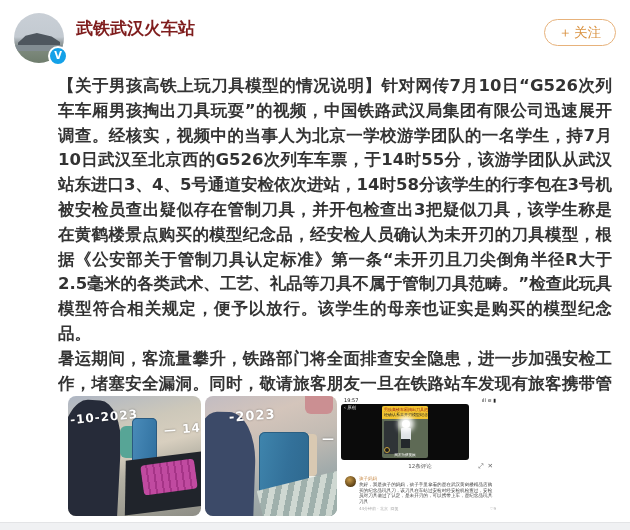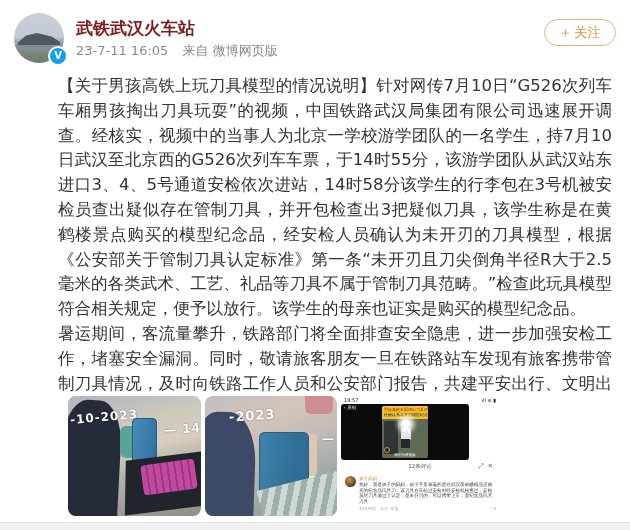--- a/index.html
+++ b/index.html
@@ -23,21 +23,21 @@
   .uname{position:absolute;left:76px;top:17px;font-size:17px;font-weight:bold;color:#7f1d1d;cursor:pointer;}
   .meta{position:absolute;left:76px;top:42px;font-size:13px;color:#8a8a8a;}
   .meta .src{margin-left:10px;cursor:pointer;}
   .followbtn{position:absolute;right:14px;top:19px;height:27px;padding:0 14px;
     border:1px solid #e7b27b;border-radius:15px;background:#fff;color:#d9913f;
     font-size:13.5px;display:flex;align-items:center;gap:2px;cursor:pointer;box-sizing:border-box;}
 
   
   .bodytext{position:absolute;left:58px;top:74px;width:554px;height:318px;overflow:hidden;
     font-size:16.5px;line-height:24.8px;color:#333;text-align:justify;}
-  .bodytext p{margin:0;}
+  .bodytext p{margin:0;font-weight:bold;}
 
   
   .imgs{position:absolute;left:68px;top:396px;display:flex;gap:4px;}
   .shot{position:relative;width:133px;height:120px;border-radius:8px;overflow:hidden;cursor:pointer;}
 
   
   .cctv1{background:linear-gradient(165deg,#aeb6c4 0%,#cdc8ba 28%,#d8cfbf 46%,#b4b1a4 62%,#8e8e86 100%);}
   .cctv1 .officer{position:absolute;left:-8px;top:4px;width:60px;height:120px;background:#262b39;
     border-radius:42% 38% 0 0;transform:rotate(3deg);}
   .cctv1 .shirt{position:absolute;left:52px;top:30px;width:26px;height:32px;background:#57a596;border-radius:6px;}
@@ -105,25 +105,20 @@
 <body>
 
 <div class="post">
 
   <div class="avatar">
     <div class="roof"></div>
     <div class="base"></div>
   </div>
   <div class="vbadge">V</div>
   <div class="uname">武铁武汉火车站</div>
-  <div class="meta">
-    <span>23-7-11 16:05</span>
-    <span class="src">来自</span>
-    <span>微博网页版</span>
-  </div>
   <div class="followbtn">
     <span>＋</span>
     <span>关注</span>
   </div>
 
   <div class="bodytext">
     <p>【关于男孩高铁上玩刀具模型的情况说明】针对网传7月10日“G526次列车车厢男孩掏出刀具玩耍”的视频，中国铁路武汉局集团有限公司迅速展开调查。经核实，视频中的当事人为北京一学校游学团队的一名学生，持7月10日武汉至北京西的G526次列车车票，于14时55分，该游学团队从武汉站东进口3、4、5号通道安检依次进站，14时58分该学生的行李包在3号机被安检员查出疑似存在管制刀具，并开包检查出3把疑似刀具，该学生称是在黄鹤楼景点购买的模型纪念品，经安检人员确认为未开刃的刀具模型，根据《公安部关于管制刀具认定标准》第一条“未开刃且刀尖倒角半径R大于2.5毫米的各类武术、工艺、礼品等刀具不属于管制刀具范畴。”检查此玩具模型符合相关规定，便予以放行。该学生的母亲也证实是购买的模型纪念品。</p>
     <p>暑运期间，客流量攀升，铁路部门将全面排查安全隐患，进一步加强安检工作，堵塞安全漏洞。同时，敬请旅客朋友一旦在铁路站车发现有旅客携带管制刀具情况，及时向铁路工作人员和公安部门报告，共建平安出行、文明出行的乘车环境。</p>
   </div>
 

